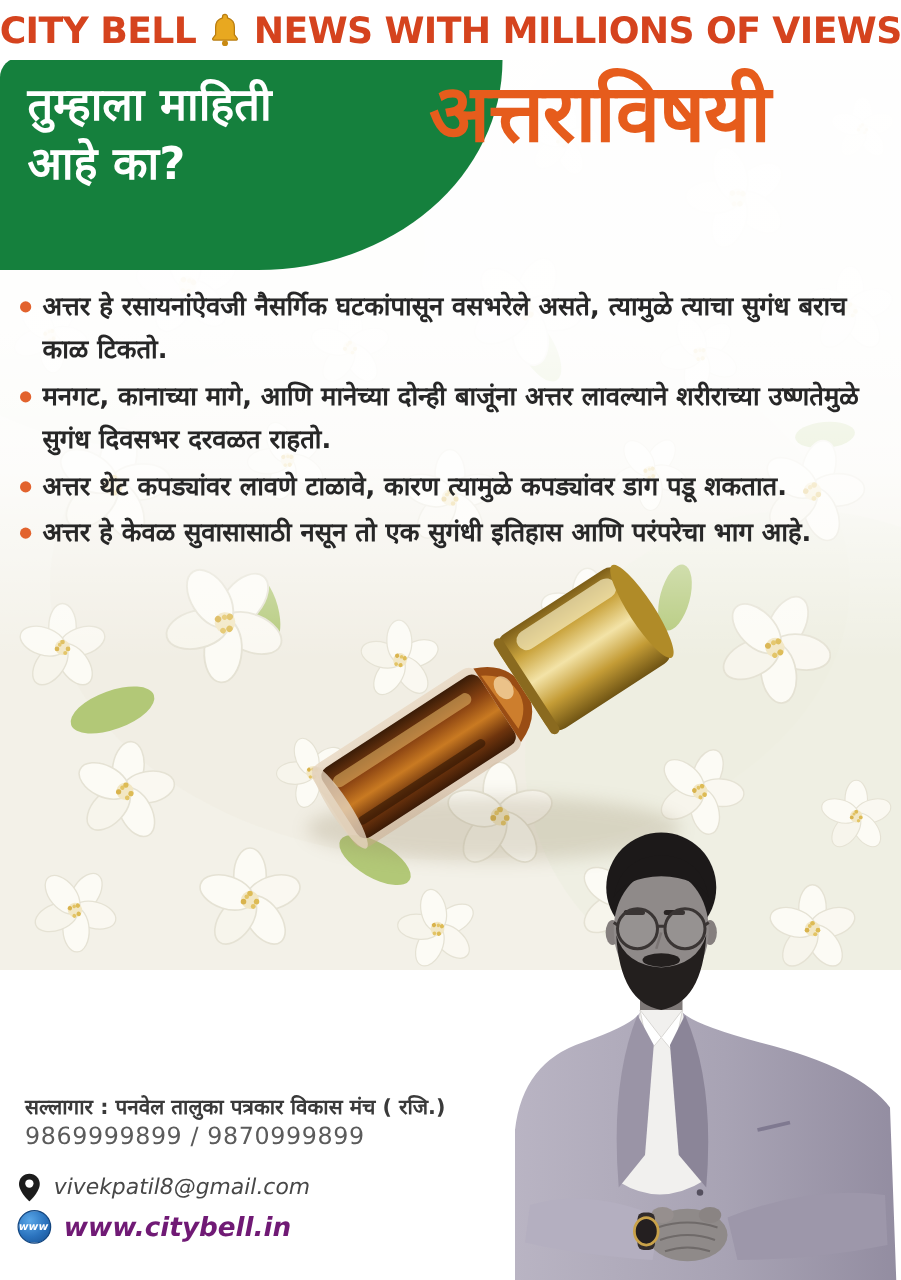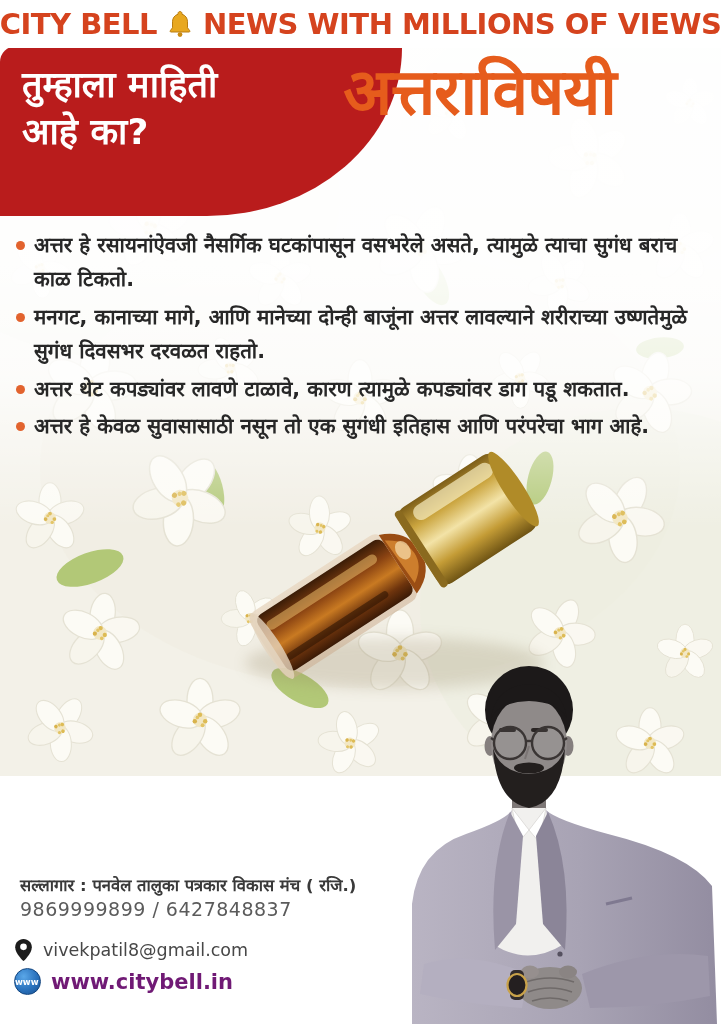--- a/index.html
+++ b/index.html
@@ -12,42 +12,42 @@
   .header .brand,.header .tagline{color:#d5431e;font-weight:800;font-size:29px;letter-spacing:-0.5px;white-space:nowrap;}
   .bell{width:30px;height:30px;display:inline-block;margin:0 2px;}
 
   
   .flowers-wrap{position:absolute;top:48px;left:0;width:721px;height:728px;overflow:hidden;}
   .white-wash{position:absolute;top:48px;left:0;width:721px;height:480px;z-index:5;
     background:linear-gradient(180deg,rgba(255,255,255,0.97) 0%,rgba(255,255,255,0.94) 45%,
       rgba(255,255,255,0.80) 68%,rgba(255,255,255,0) 100%);}
 
   
-  .badge{position:absolute;top:46px;left:0;width:402px;height:170px;background:#b91c1c;
+  .badge{position:absolute;top:46px;left:0;width:402px;height:170px;background:#15803d;
          border-radius:16px 0 195px 0 / 16px 0 168px 0;z-index:10;}
   .badge-text{width:235px;padding:16px 0 0 22px;color:#ffffff;font-weight:800;
               font-size:36px;line-height:1.3;}
 
   
   .headline{position:absolute;top:58px;left:238px;width:483px;text-align:center;z-index:10;}
   .headline .l1{color:#e65c1c;font-weight:800;font-size:64px;line-height:1.08;letter-spacing:-1px;}
   .headline .l2{color:#e65c1c;font-weight:800;font-size:55px;line-height:1.05;letter-spacing:-1px;}
 
   
   .facts{position:absolute;top:228px;left:16px;width:694px;z-index:10;}
   .fact{display:flex;align-items:flex-start;margin-bottom:3px;}
   .dot{flex:0 0 auto;width:9px;height:9px;border-radius:50%;background:#e2632e;margin:13px 9px 0 0;}
   .fact-text{color:#272727;font-weight:700;font-size:20.5px;line-height:1.68;}
 
   
   .footer{position:absolute;top:776px;left:0;width:721px;height:248px;background:#ffffff;z-index:8;}
   .editor-name{position:absolute;top:780px;left:20px;color:#cc4a20;font-weight:800;font-size:31px;line-height:1.45;z-index:20;}
   .advisor{position:absolute;top:873px;left:20px;color:#3a3a3a;font-weight:700;font-size:16.5px;z-index:20;}
   .phones{position:absolute;top:898px;left:20px;color:#5b5b5b;font-weight:400;font-size:19px;letter-spacing:0.5px;z-index:20;}
-  .contact-row{position:absolute;left:14px;display:flex;align-items:center;gap:10px;z-index:20;}
+  .contact-row{position:absolute;left:14px;display:flex;align-items:center;gap:10px;z-index:20;font-style:italic;}
   .email-row{top:938px;}
   .site-row{top:968px;}
   .email-text{color:#474747;font-size:17.5px;}
   .site-text{color:#701a75;font-weight:800;font-size:21px;}
   .pin{width:19px;height:24px;display:inline-block;}
   .globe{width:27px;height:27px;border-radius:50%;
          background:radial-gradient(circle at 35% 30%,#5aa7e8,#2a72bd 55%,#174f90);
          color:#ffffff;font-weight:800;font-size:8.5px;display:flex;align-items:center;justify-content:flex-start;
          border:1px solid #12457f;box-sizing:border-box;letter-spacing:0;}
 
@@ -280,21 +280,21 @@
       <path d="M119,94 L115,107" stroke="#7b7574" stroke-width="2" fill="none"></path>
 
       <path d="M83,96 Q86,150 119,156 Q152,150 155,96 Q148,120 119,122 Q90,120 83,96 Z" fill="#231f1e"></path>
       <ellipse cx="119" cy="116" rx="15" ry="5.5" fill="#231f1e"></ellipse>
     </svg>
   </div>
 
   <div class="editor-name">
   </div>
   <div class="advisor">सल्लागार : पनवेल तालुका पत्रकार विकास मंच ( रजि.)</div>
-  <div class="phones">9869999899 / 6427848837</div>
+  <div class="phones">9869999899 / 9870999899</div>
 
   <div class="contact-row email-row">
     <span class="pin">
       <svg width="19" height="24" viewBox="0 0 24 30">
         <path d="M12 1C6 1 1.5 5.6 1.5 11.4 1.5 19.5 12 29 12 29s10.5-9.5 10.5-17.6C22.5 5.6 18 1 12 1z" fill="#1c1c1c"></path>
         <circle cx="12" cy="11" r="4.2" fill="#ffffff"></circle>
       </svg>
     </span>
     <span class="email-text">vivekpatil8@gmail.com</span>
   </div>

